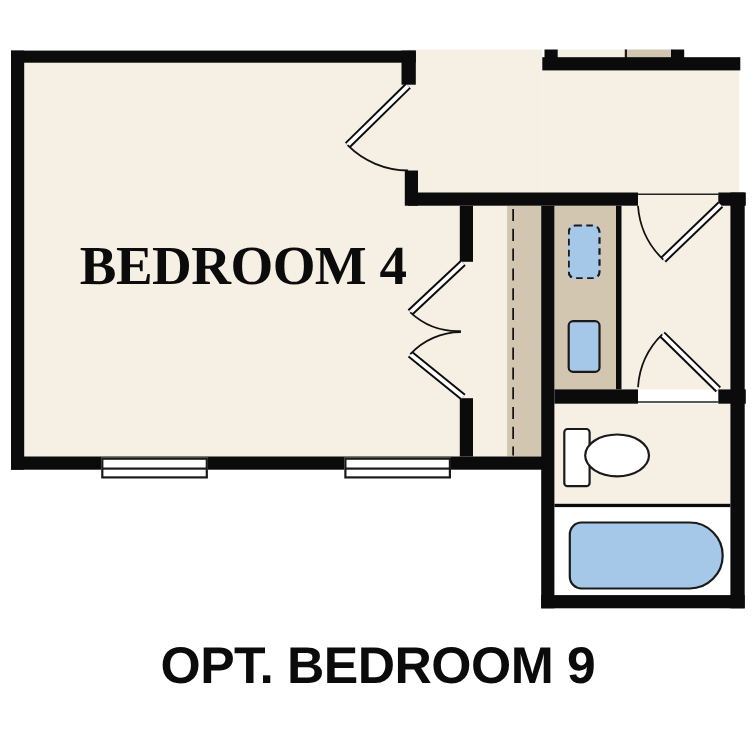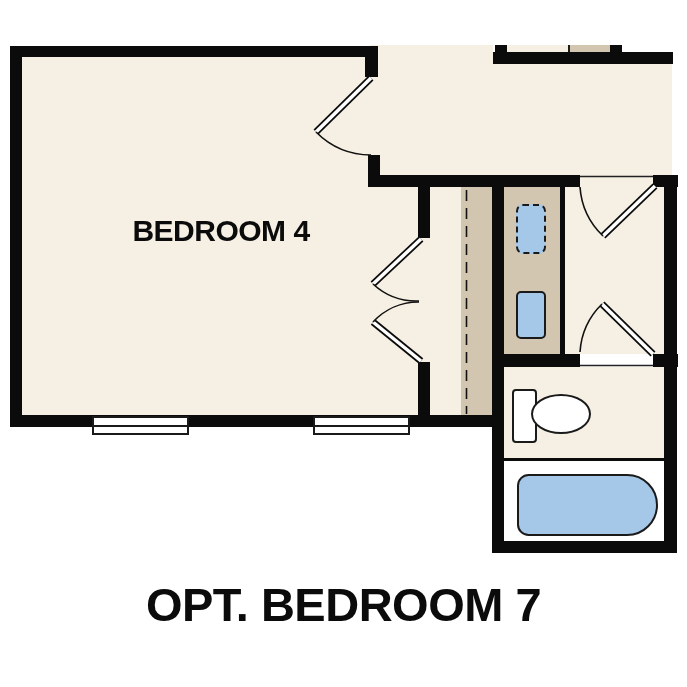--- a/index.html
+++ b/index.html
@@ -98,16 +98,16 @@
     <g>
       <path d="M653 354 L602 304" stroke="#0b0b0b" stroke-width="7" fill="none"></path>
       <path d="M653 354 L602 304" stroke="#ffffff" stroke-width="3.5" fill="none"></path>
       <path d="M602 304 A74 74 0 0 0 580 352" stroke="#111" stroke-width="1.6" fill="none"></path>
     </g>
     <path d="M466.5 190 L466.5 414" stroke="#111" stroke-width="1.6" stroke-dasharray="11 7" fill="none"></path>
     <path d="M580 176.5 L653 176.5" stroke="#222" stroke-width="1.4" fill="none"></path>
     <path d="M580 365.5 L653 365.5" stroke="#222" stroke-width="1.4" fill="none"></path>
   </svg>
 
-  <div class="a lbl" style="left:71px;top:216px;width:300px;font-size:30px;">BEDROOM 4</div>
-  <div class="a lbl" style="left:0;top:581px;width:687px;font-size:47px;">OPT. BEDROOM 7</div>
+  <div class="a lbl" style="left:71px;top:216px;width:300px;font-size:50px;font-family:Liberation Serif, serif;">BEDROOM 4</div>
+  <div class="a lbl" style="left:0;top:581px;width:687px;font-size:47px;">OPT. BEDROOM 9</div>
 
 </div>
 
 </body></html>

